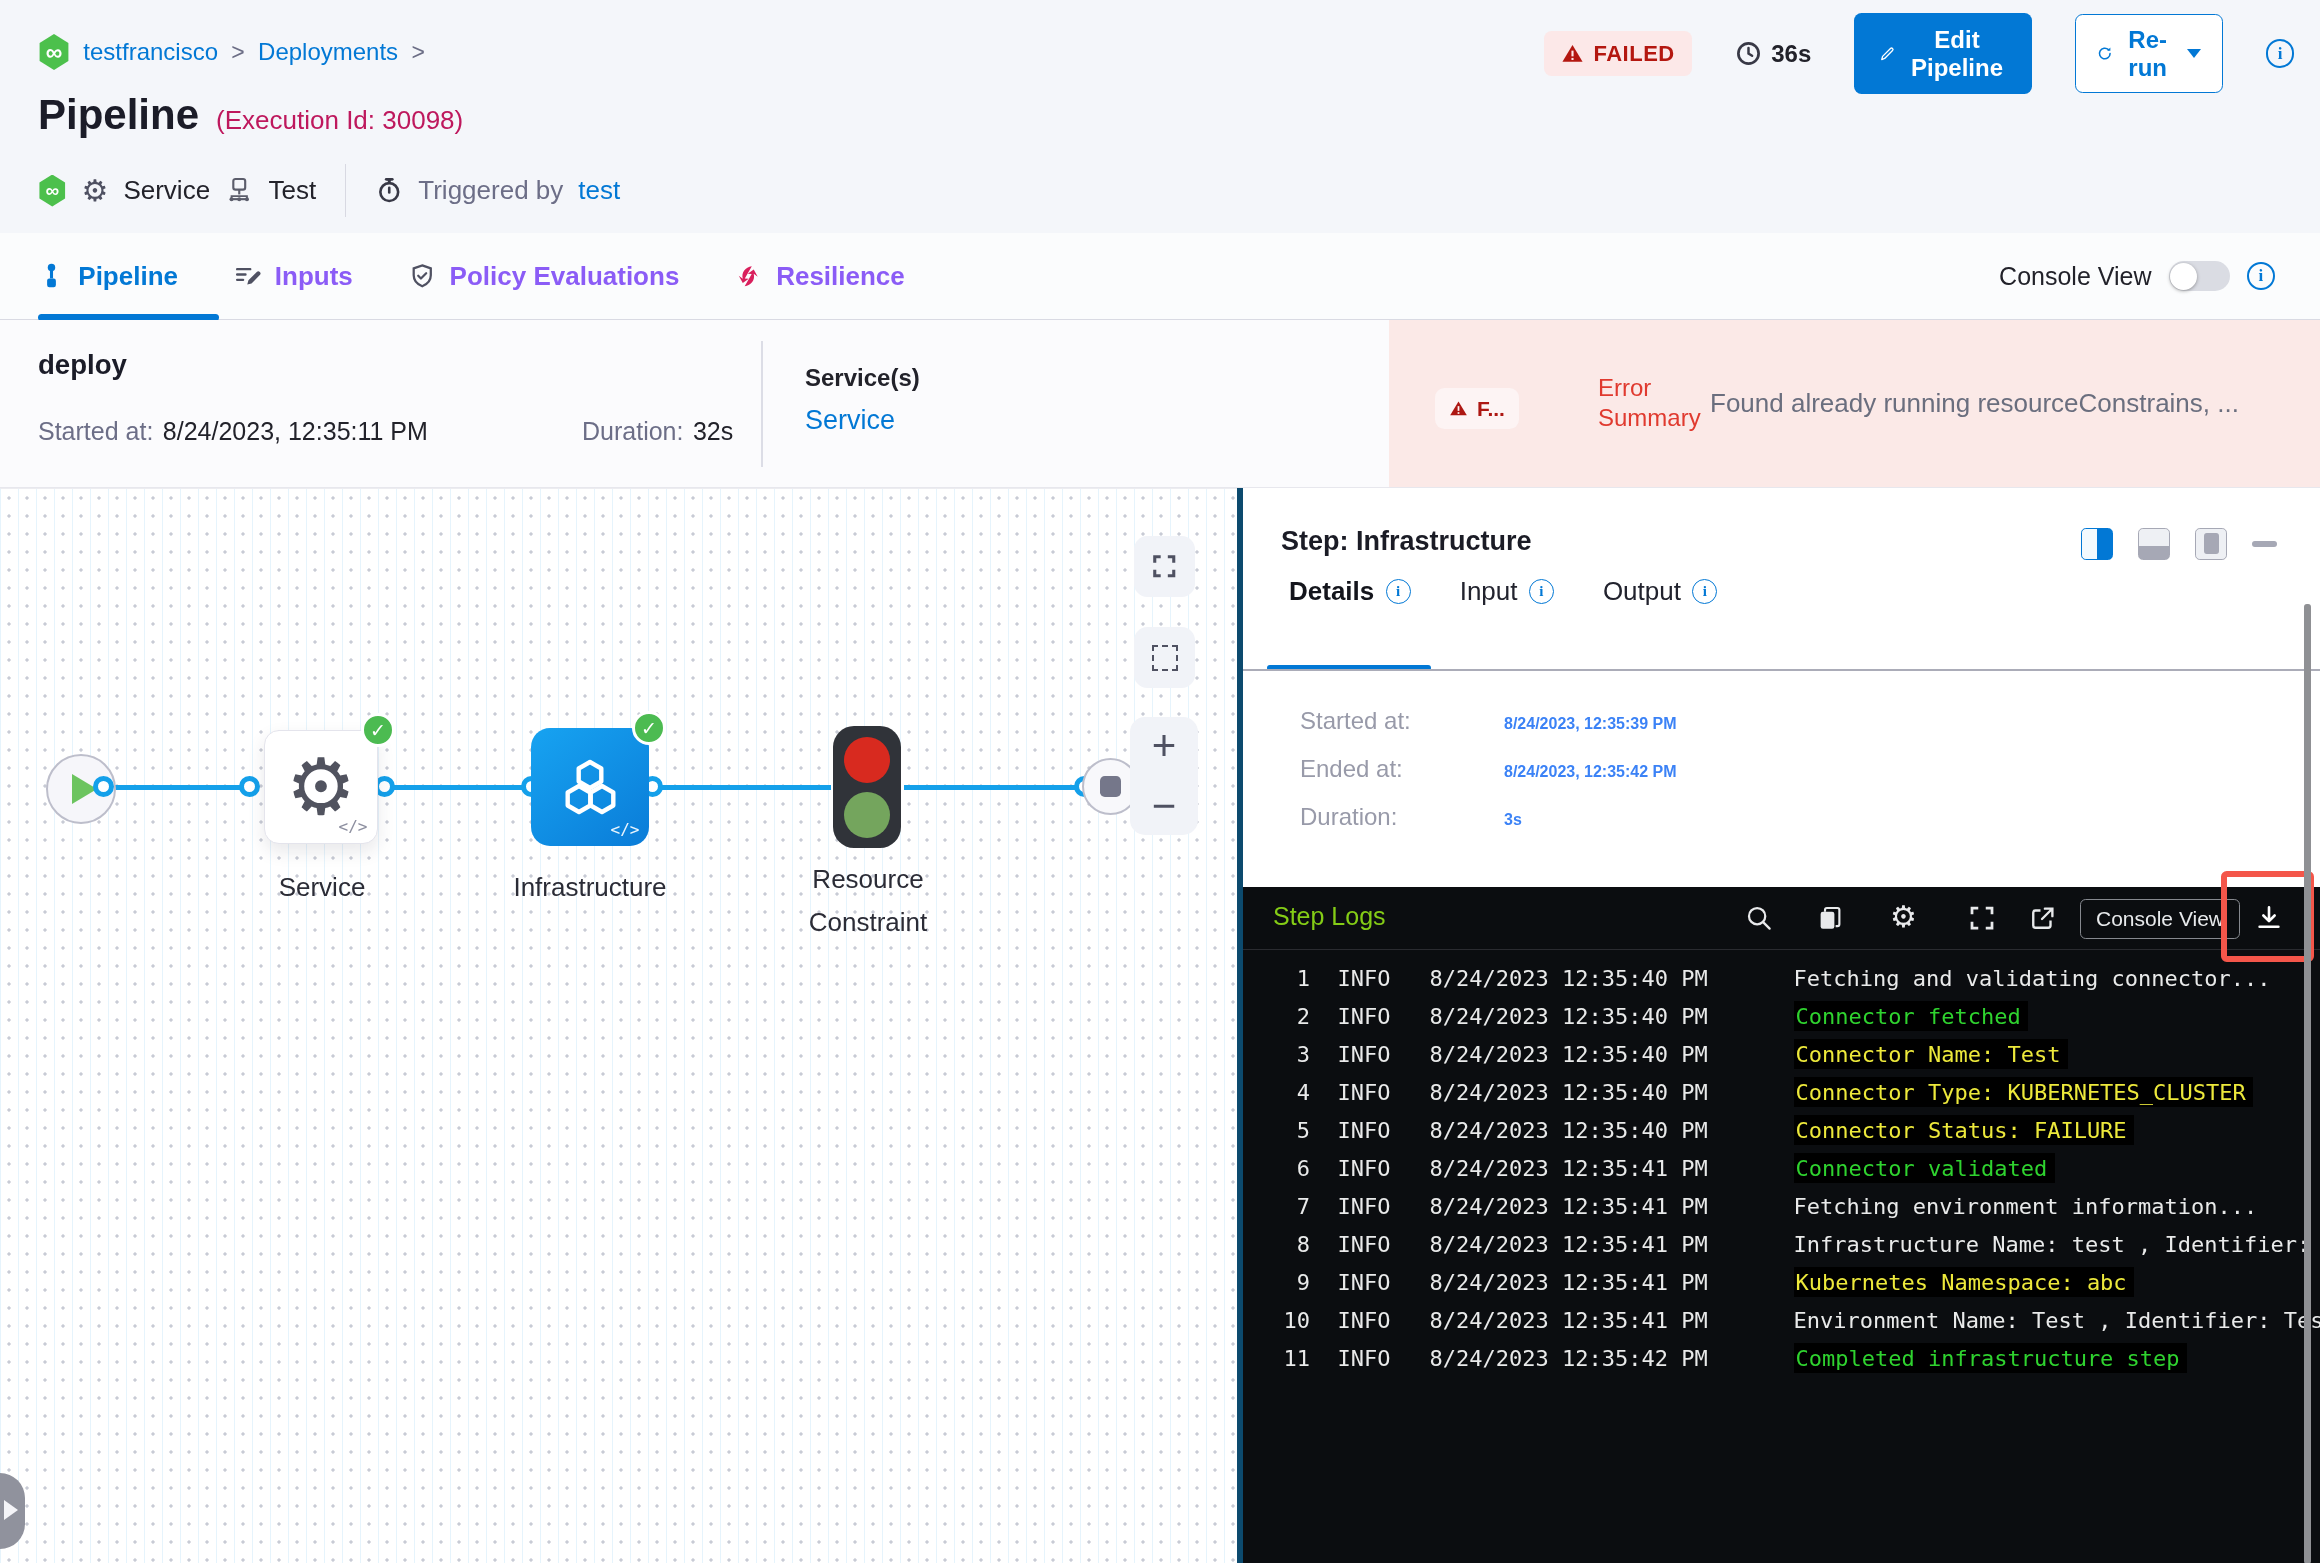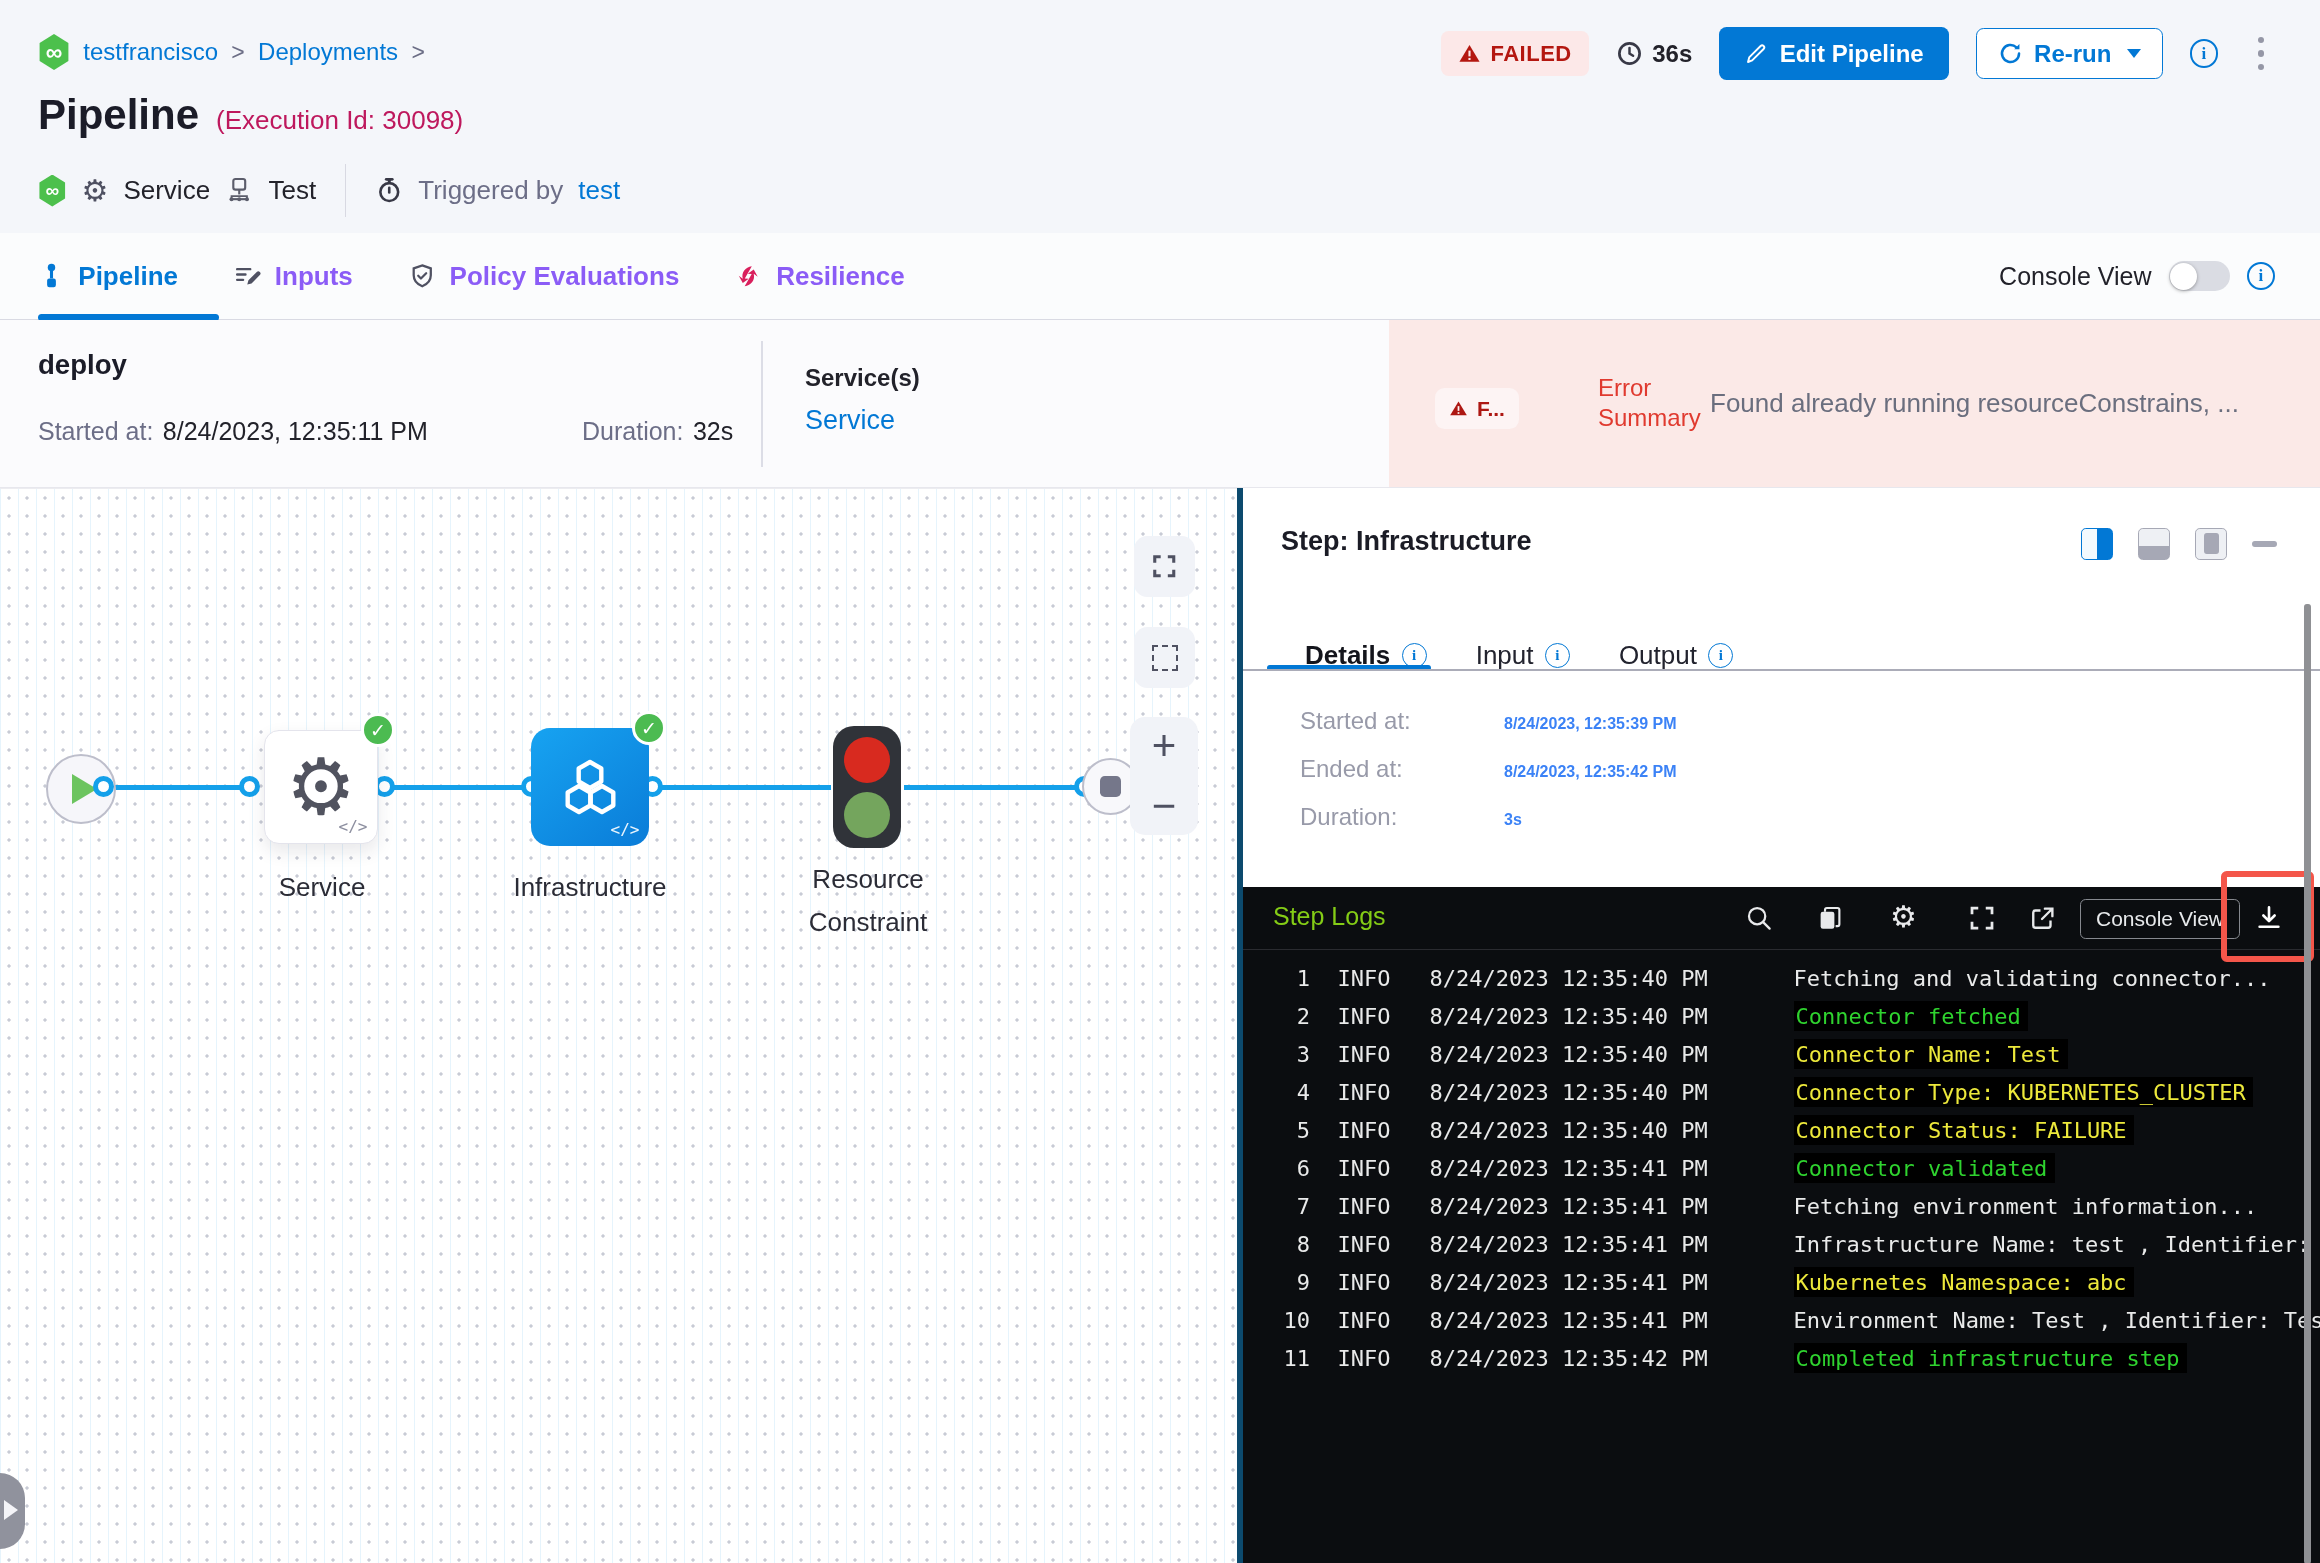--- a/index.html
+++ b/index.html
@@ -9,21 +9,21 @@
 
   
   .top-header { position:absolute; left:0; top:0; width:2321px; height:233px; background:#F4F6FA; }
   .crumbs { position:absolute; left:38px; top:34px; display:flex; align-items:center; gap:13.3px; font-size:24px; }
   .hex-logo { width:32px; height:36px; background:#4CC04C; color:#fff; display:flex; align-items:center; justify-content:center;
               clip-path:polygon(50% 0,95% 25%,95% 75%,50% 100%,5% 75%,5% 25%); font-size:23px; font-weight:bold; }
   .hex-logo.small { width:28.5px; height:32px; font-size:19px; }
   .crumb-link { color:#0278D5; cursor:pointer; }
   .crumb-sep { color:#6B6D85; font-size:23px; }
 
-  .header-actions { position:absolute; left:1441px; right:53px; top:25px; height:57px; display:flex; align-items:center; gap:27px; }
+  .header-actions { position:absolute; left:1544px; right:53px; top:25px; height:57px; display:flex; align-items:center; gap:43px; }
   .failed-badge { display:flex; align-items:center; gap:9.5px; background:#FCE8E8; border-radius:7.6px; padding:9.5px 17px;
                   color:#B41710; font-weight:bold; font-size:22px; letter-spacing:0.5px; }
   .elapsed { display:flex; align-items:center; gap:9.5px; font-size:24px; font-weight:bold; color:#22222A; }
   .btn-primary { display:flex; align-items:center; gap:11.4px; background:#0278D5; color:#fff; font-size:24px; font-weight:bold;
                  border:none; border-radius:7.6px; padding:12.4px 25px; cursor:pointer; }
   .btn-outline { display:flex; align-items:center; gap:11.4px; background:#fff; color:#0278D5; font-size:24px; font-weight:bold;
                  border:1.9px solid #0278D5; border-radius:7.6px; padding:10.5px 21px; cursor:pointer; }
   .caret-down { width:0; height:0; border-left:7.6px solid transparent; border-right:7.6px solid transparent; border-top:9.5px solid #0278D5; margin-left:3.8px; }
   .info-ic { display:inline-flex; width:28.5px; height:28.5px; border:2.4px solid #0278D5; border-radius:50%; color:#0278D5;
              align-items:center; justify-content:center; font-size:17px; font-weight:bold; font-family:"Liberation Serif",serif; flex:0 0 auto; }
@@ -118,21 +118,21 @@
   .step-panel { position:absolute; left:1237px; top:0; right:0; bottom:0; background:#fff; border-left:6px solid #0c4a6e; }
   .sp-title { position:absolute; left:38px; top:38px; font-size:27px; font-weight:bold; color:#1B1C26; }
   .layout-ics { position:absolute; right:44px; top:40px; display:flex; align-items:center; gap:25px; }
   .lic { width:32px; height:32px; border-radius:4.8px; cursor:pointer; }
   .lic-right { border:1.9px solid #0278D5; background:linear-gradient(to right,#F3FAFE 50%,#0278D5 50%); }
   .lic-bottom { border:1.9px solid #A6A8B5; background:linear-gradient(to bottom,#EEF0F4 58%,#A6A8B5 58%); }
   .lic-float { border:1.9px solid #A6A8B5; background:#EEF0F4; position:relative; }
   .lic-float::after { content:""; position:absolute; left:7.6px; top:3.8px; width:15px; height:21px; border-radius:2.9px; background:#A6A8B5; }
   .lic-min { width:25px; height:5.7px; border-radius:2.9px; background:#A6A8B5; cursor:pointer; }
 
-  .sp-tabs { position:absolute; left:16px; top:88px; right:0; height:95px; display:flex; align-items:flex-end; gap:49px; padding-left:46px; }
+  .sp-tabs { position:absolute; left:0; top:88px; right:0; height:95px; display:flex; align-items:flex-start; gap:49px; padding-left:46px; }
   .sp-tab { display:flex; align-items:center; gap:11.4px; font-size:26px; color:#22232E; cursor:pointer; }
   .sp-tab.active { font-weight:800; color:#14151C; }
   .sp-underline { position:absolute; left:24px; top:177px; width:164px; height:5.7px; background:#0278D5; border-radius:2.9px; }
   .sp-divider { position:absolute; left:0; top:181px; right:0; height:1.9px; background:#ABACB8; }
 
   .sp-details { position:absolute; left:57px; top:219px; }
   .det-row { margin-bottom:20px; display:flex; align-items:baseline; }
   .det-label { width:204px; font-size:24px; color:#989AA9; }
   .det-value { font-size:16px; font-weight:bold; color:#3b82f6; }
 

